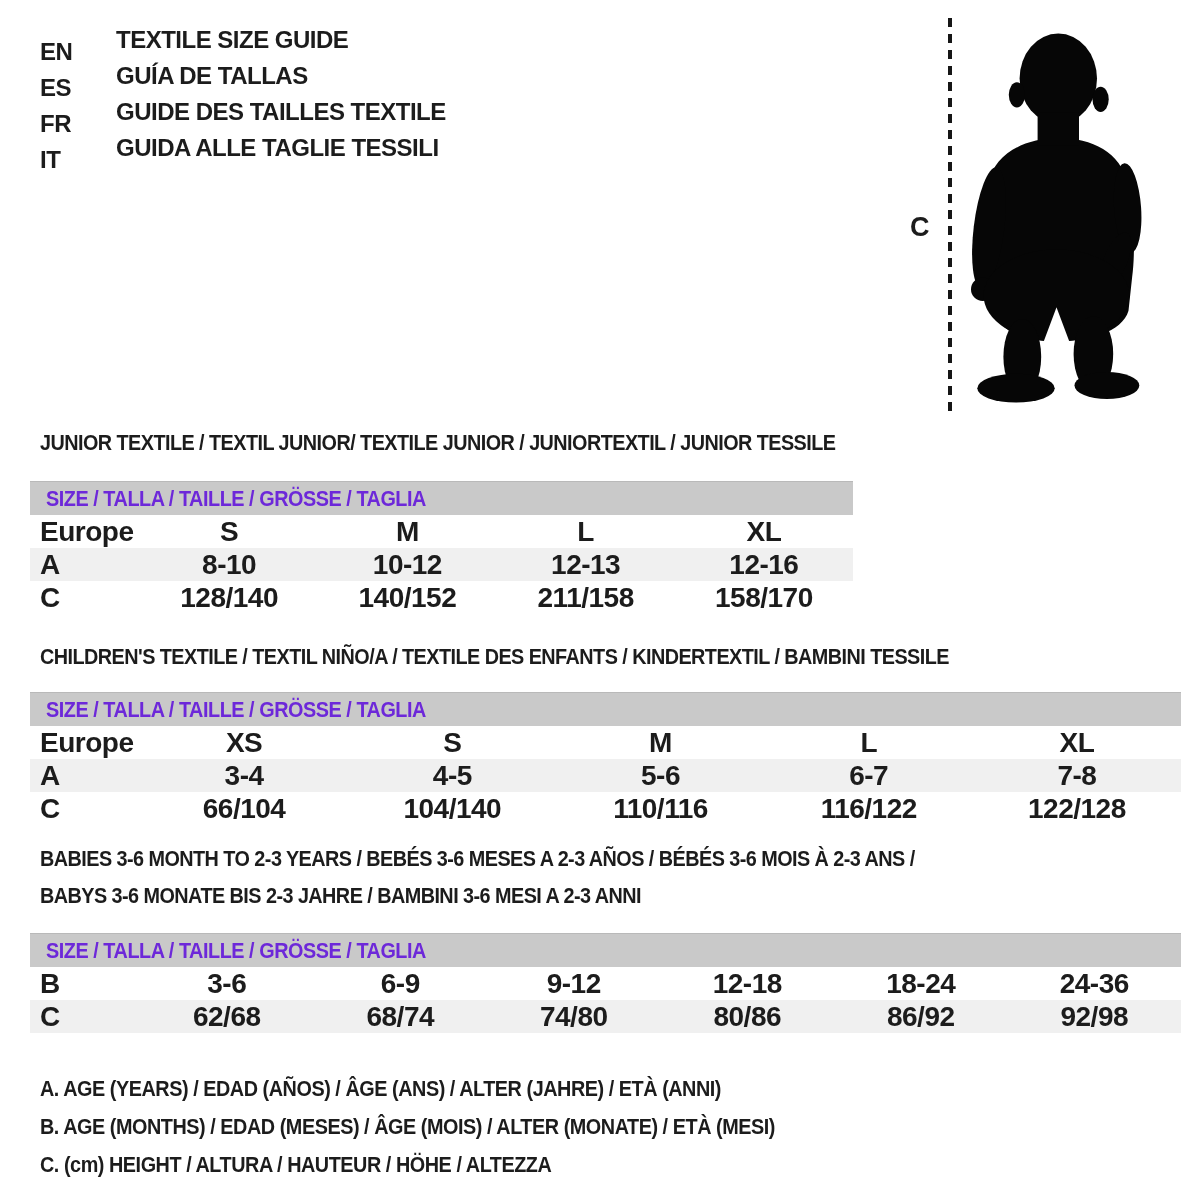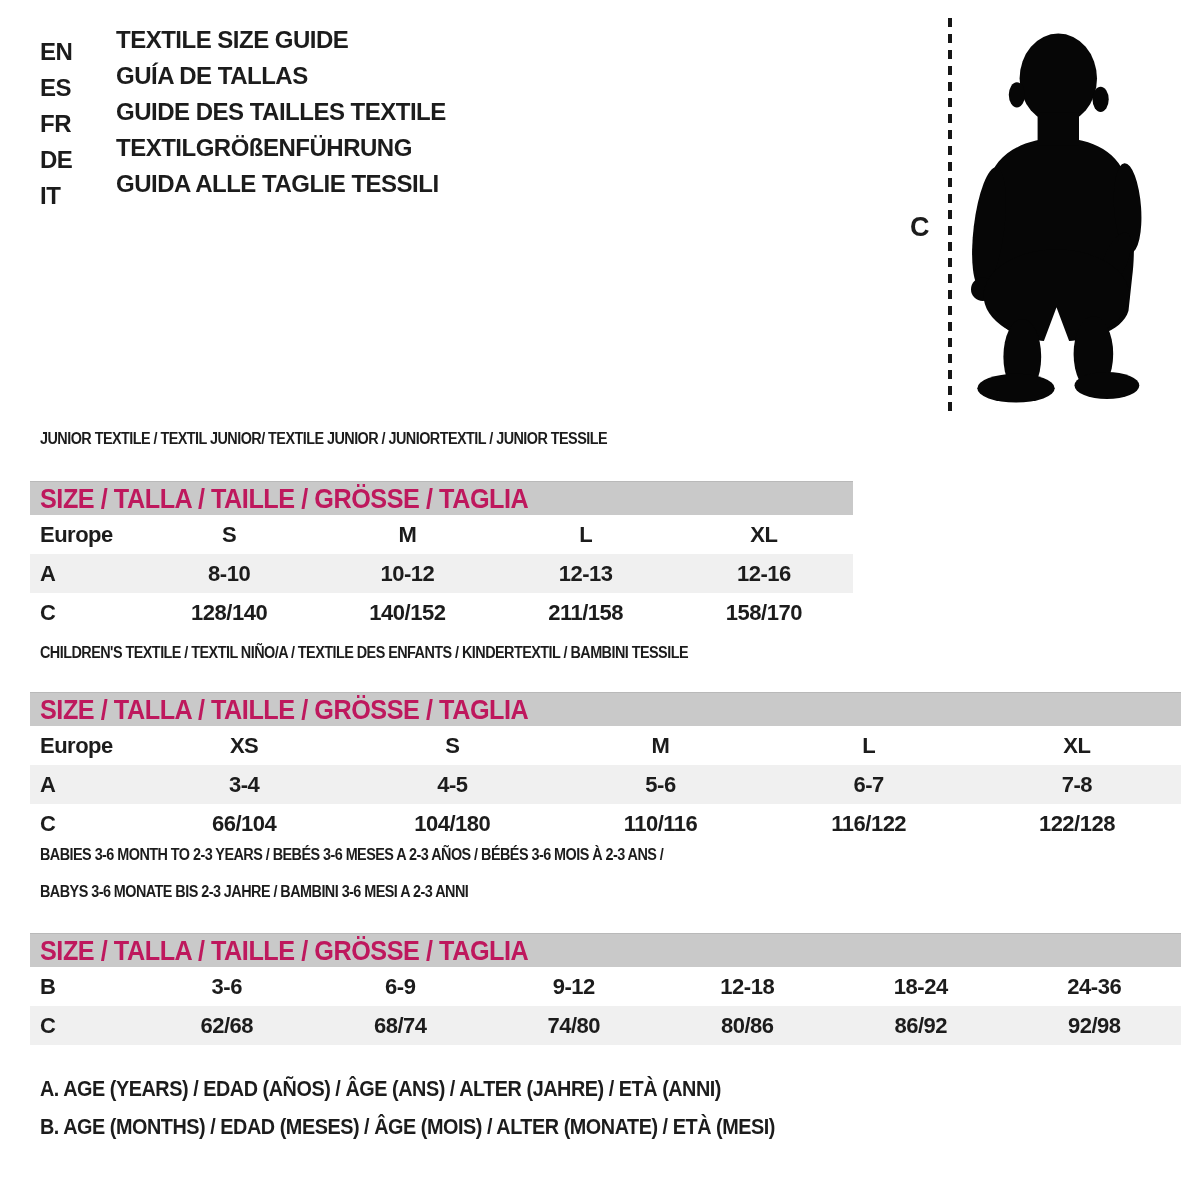--- a/index.html
+++ b/index.html
@@ -14,27 +14,27 @@
   .lang-code{width:76px;flex:0 0 76px;margin-top:23px;}
   .lang-label{white-space:nowrap;}
   
   .measure-line{
     position:absolute;left:948px;top:18px;width:4px;height:398px;
     background:repeating-linear-gradient(to bottom,#161616 0 9px,transparent 9px 16px);
   }
   .measure-label{position:absolute;left:910px;top:212px;font-size:27px;}
   .baby-svg{position:absolute;left:962px;top:13px;width:180px;height:412px;}
   
-  .sec-title{position:absolute;left:40px;font-size:16px;letter-spacing:-0.6px;white-space:nowrap;}
+  .sec-title{position:absolute;left:40px;font-size:22px;letter-spacing:-0.6px;white-space:nowrap;}
   .size-table{position:absolute;left:30px;}
   .size-bar{
     height:33px;line-height:33px;background:#c9c9c9;border-top:1px solid #b9b9b9;
-    padding-left:10px;font-size:28px;color:#be185d;letter-spacing:-0.5px;white-space:nowrap;
+    padding-left:16px;font-size:22px;color:#6d28d9;letter-spacing:-0.5px;white-space:nowrap;
   }
-  .trow{display:flex;height:39px;align-items:center;font-size:22px;letter-spacing:-0.5px;}
+  .trow{display:flex;height:33px;align-items:center;font-size:28px;letter-spacing:-0.5px;}
   .trow.alt{background:#f0f0f0;}
   .cell{flex:1;text-align:center;}
   .cell.label{flex:0 0 100px;text-align:left;padding-left:10px;}
   
   .legend{position:absolute;left:40px;top:1070px;}
   .legend-line{height:38px;line-height:38px;font-size:22px;letter-spacing:-0.5px;white-space:nowrap;}
   .cond{display:inline-block;transform:scaleX(0.9);transform-origin:0 50%;}
 </style>
 </head>
 <body>
@@ -46,24 +46,20 @@
       <span class="lang-code">EN</span>
       <span class="lang-label">TEXTILE SIZE GUIDE</span>
     </div>
     <div class="lang-row">
       <span class="lang-code">ES</span>
       <span class="lang-label">GUÍA DE TALLAS</span>
     </div>
     <div class="lang-row">
       <span class="lang-code">FR</span>
       <span class="lang-label">GUIDE DES TAILLES TEXTILE</span>
-    </div>
-    <div class="lang-row">
-      <span class="lang-code">DE</span>
-      <span class="lang-label">TEXTILGRÖßENFÜHRUNG</span>
     </div>
     <div class="lang-row">
       <span class="lang-code">IT</span>
       <span class="lang-label">GUIDA ALLE TAGLIE TESSILI</span>
     </div>
   </div>
 
   <div class="measure-line"></div>
   <div class="measure-label">C</div>
   <svg class="baby-svg" viewBox="0 0 200 420" aria-hidden="true">
@@ -145,21 +141,21 @@
       <div class="cell label">A</div>
       <div class="cell">3-4</div>
       <div class="cell">4-5</div>
       <div class="cell">5-6</div>
       <div class="cell">6-7</div>
       <div class="cell">7-8</div>
     </div>
     <div class="trow">
       <div class="cell label">C</div>
       <div class="cell">66/104</div>
-      <div class="cell">104/180</div>
+      <div class="cell">104/140</div>
       <div class="cell">110/116</div>
       <div class="cell">116/122</div>
       <div class="cell">122/128</div>
     </div>
   </div>
 
   <div class="sec-title" style="top:846px;">
     <span class="cond">BABIES 3-6 MONTH TO 2-3 YEARS / BEBÉS 3-6 MESES A 2-3 AÑOS / BÉBÉS 3-6 MOIS À 2-3 ANS /</span>
   </div>
   <div class="sec-title" style="top:883px;">
@@ -189,15 +185,18 @@
     </div>
   </div>
 
   <div class="legend">
     <div class="legend-line">
       <span class="cond">A. AGE (YEARS) / EDAD (AÑOS) / ÂGE (ANS) / ALTER (JAHRE) / ETÀ (ANNI)</span>
     </div>
     <div class="legend-line">
       <span class="cond">B. AGE (MONTHS) / EDAD (MESES) / ÂGE (MOIS) / ALTER (MONATE) / ETÀ (MESI)</span>
     </div>
+    <div class="legend-line">
+      <span class="cond">C. (cm) HEIGHT / ALTURA / HAUTEUR / HÖHE / ALTEZZA</span>
+    </div>
   </div>
 
 </div>
 
 </body></html>

